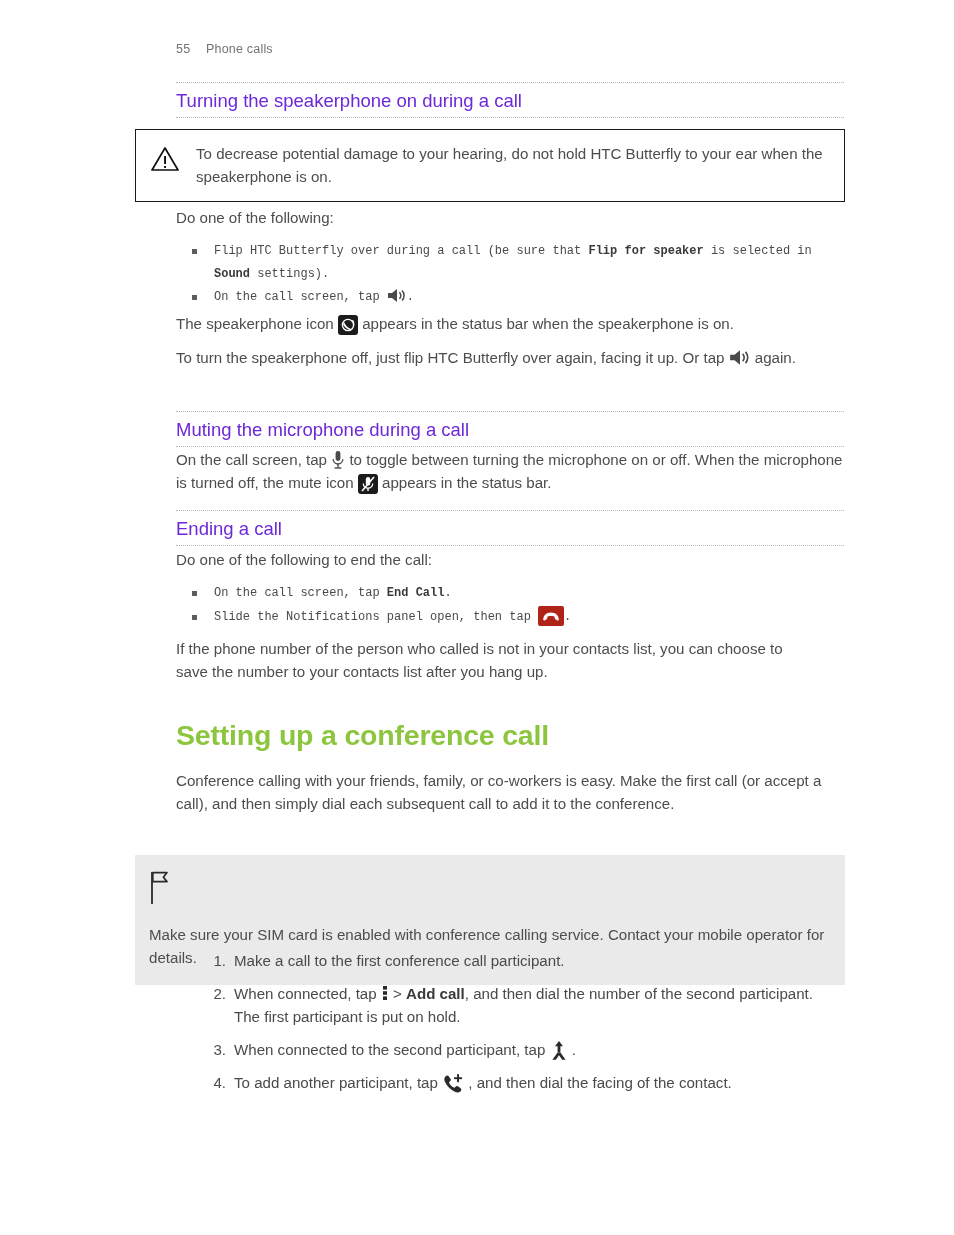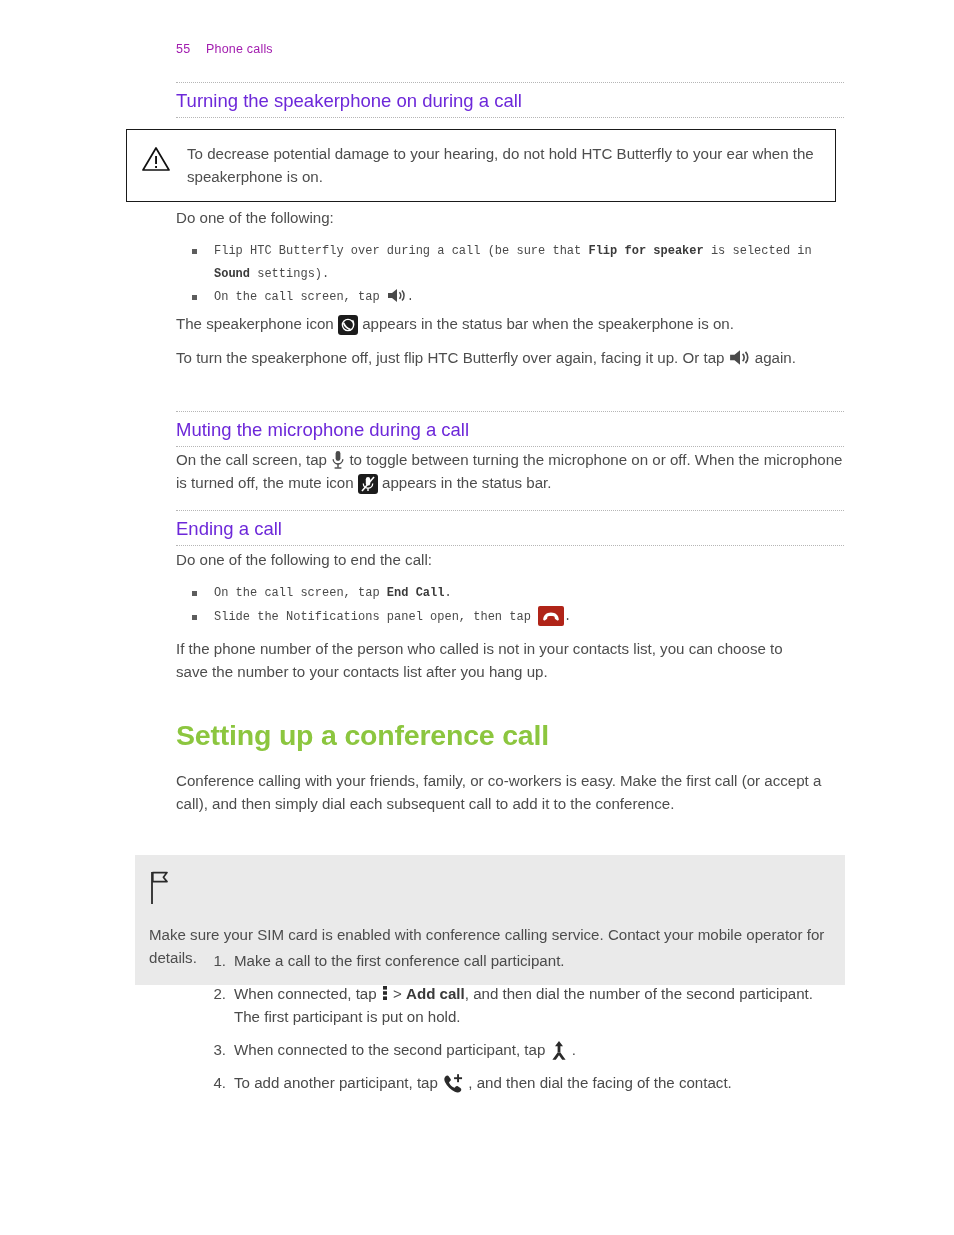--- a/index.html
+++ b/index.html
@@ -21,21 +21,21 @@
     height: 1235px;
     box-sizing: border-box;
   }
 
   
   .pagehead {
     position: absolute;
     left: 176px;
     top: 42px;
     font-size: 12.5px;
-    color: #a21caf;
+    color: #737373;
     letter-spacing: .2px;
     white-space: nowrap;
   }
   .pagehead .num { display: inline-block; width: 30px; }
 
   
   h2.sub {
     margin: 0;
     font-weight: normal;
     font-size: 18.5px;
@@ -59,21 +59,21 @@
     margin: 0;
     font-size: 15.1px;
     line-height: 22.5px;
     color: #4d4d4d;
   }
   b, strong { color: #3a3a3a; font-weight: bold; }
 
   
   .warnbox {
     position: absolute;
-    left: 126px;
+    left: 135px;
     top: 129px;
     width: 710px;
     box-sizing: border-box;
     border: 1.5px solid #1a1a1a;
     background: #ffffff;
     padding: 12px 14px 13px 14px;
     display: flex;
     align-items: flex-start;
   }
   .warnbox .ico { width: 46px; flex: 0 0 46px; padding-top: 3px; }

